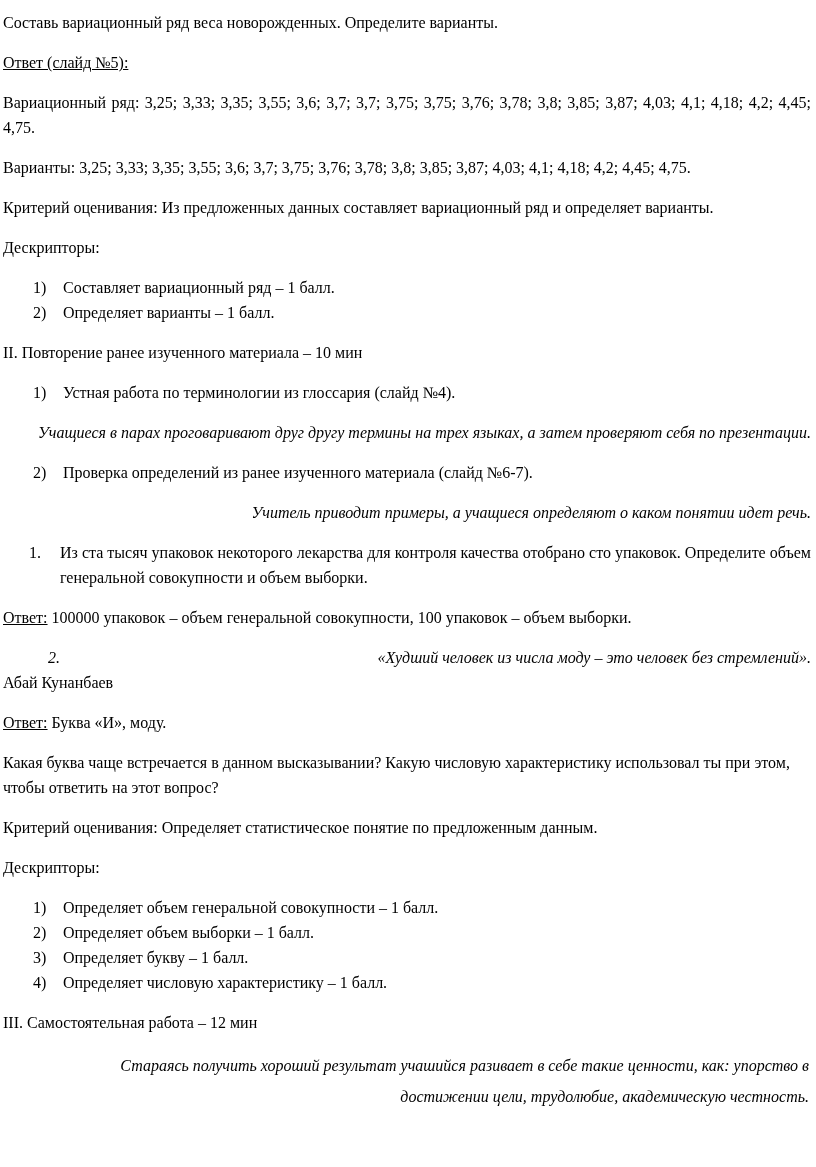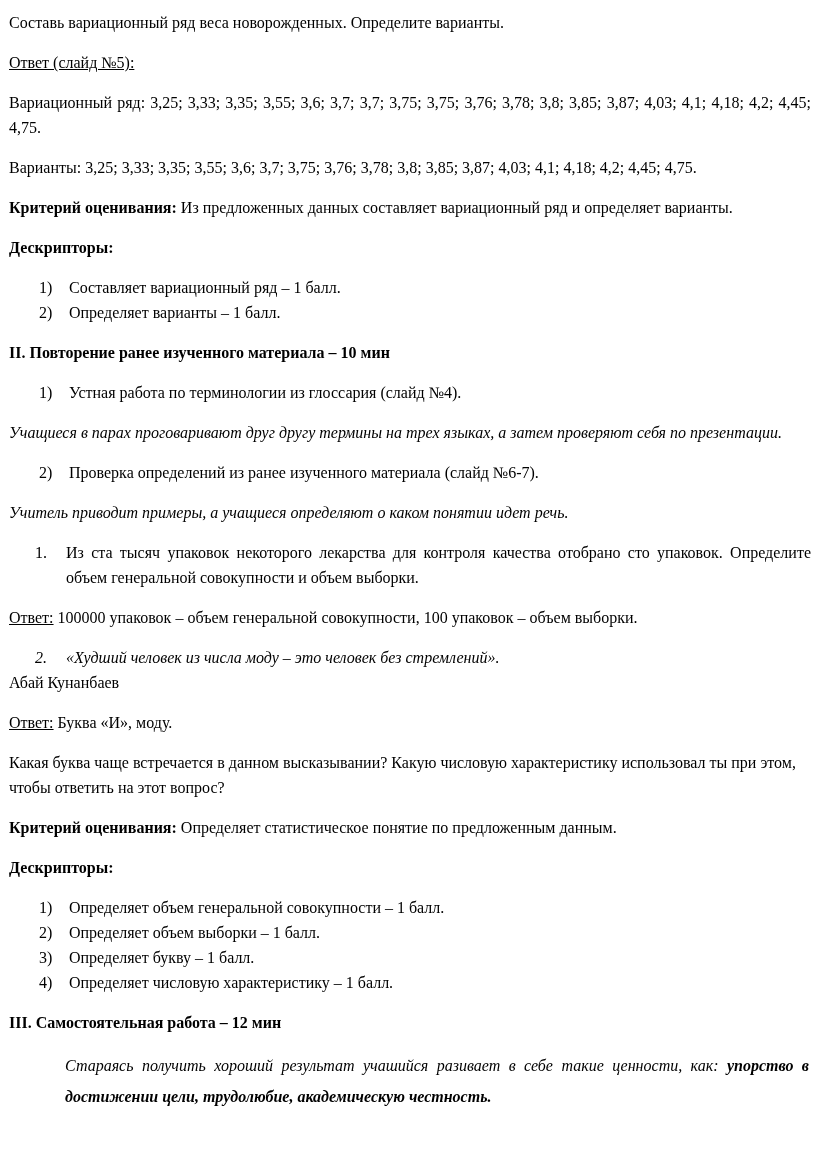--- a/index.html
+++ b/index.html
@@ -5,34 +5,34 @@
   html, body {
     margin: 0;
     padding: 0;
     background: #ffffff;
   }
   .page {
     position: relative;
     width: 816px;
     height: 1167px;
     box-sizing: border-box;
-    padding: 10px 5px 0 9px;
+    padding: 10px 5px 0 3px;
     background: #ffffff;
     color: #000000;
     font-family: "Liberation Serif", "DejaVu Serif", serif;
     font-size: 16px;
     line-height: 25px;
     overflow: hidden;
   }
   .para {
     margin: 0 0 15px 0;
   }
   .justify { text-align: justify; }
-  .bold { font-weight: bold; }
-  .italic { font-style: italic; }
+  .bold { font-weight: normal; }
+  .italic { font-style: italic; text-align: right; }
   .underline { text-decoration: underline; }
   .right { text-align: left; }
 
   
   .li {
     display: flex;
     margin-left: 30px;
   }
   .li .li-marker {
     flex: 0 0 30px;

